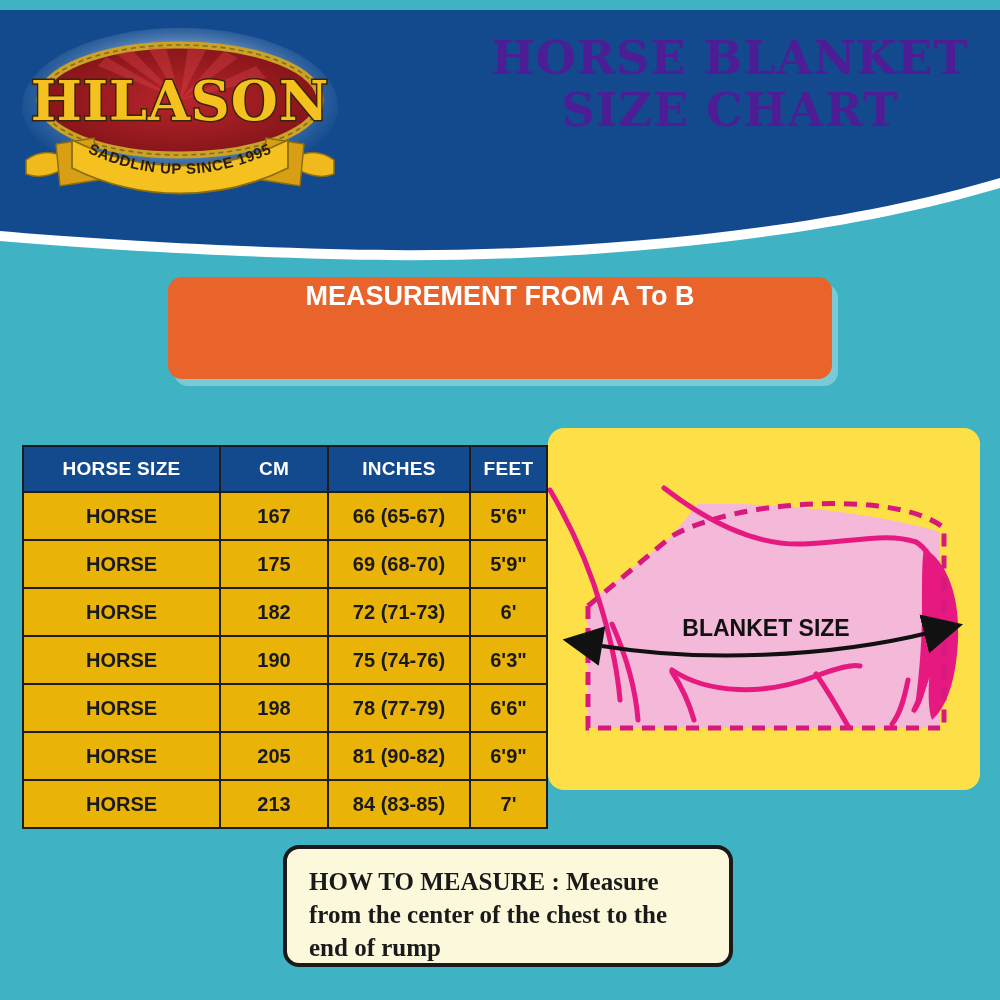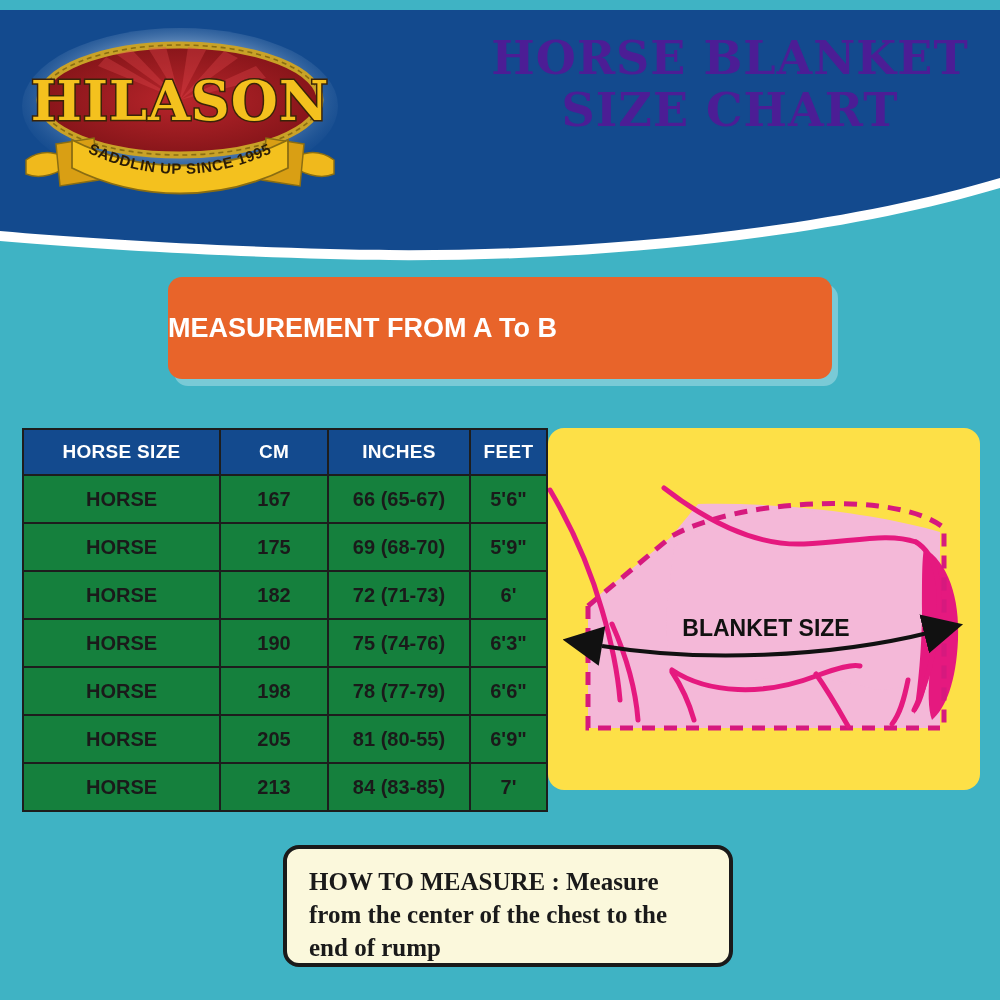--- a/index.html
+++ b/index.html
@@ -64,40 +64,40 @@
   .orange-banner {
     position: absolute;
     left: 168px;
     top: 277px;
     width: 664px;
     height: 102px;
     background: #e8642a;
     border-radius: 14px;
     box-sizing: border-box;
     display: flex;
-    flex-direction: row;
+    flex-direction: column;
     align-items: center;
     justify-content: flex-start;
     box-shadow: 6px 7px 0 rgba(255,255,255,0.30);
     color: #ffffff;
     font-weight: bold;
     font-size: 27px;
     line-height: 38px;
     text-align: center;
   }
   .orange-banner span { display: block; white-space: nowrap; }
 
   
   .size-table {
     position: absolute;
     left: 22px;
-    top: 428px;
+    top: 445px;
     width: 516px;
     border-collapse: collapse;
-    background: #15803d;
+    background: #eab308;
     table-layout: fixed;
   }
   .size-table th, .size-table td {
     border: 2px solid #1d1d1d;
     text-align: center;
     font-weight: bold;
     color: #1a1a1a;
     font-size: 20px;
     height: 46px;
     padding: 0;
@@ -245,21 +245,21 @@
       </tr>
       <tr>
         <td>HORSE</td>
         <td>198</td>
         <td>78 (77-79)</td>
         <td>6'6"</td>
       </tr>
       <tr>
         <td>HORSE</td>
         <td>205</td>
-        <td>81 (80-55)</td>
+        <td>81 (90-82)</td>
         <td>6'9"</td>
       </tr>
       <tr>
         <td>HORSE</td>
         <td>213</td>
         <td>84 (83-85)</td>
         <td>7'</td>
       </tr>
     </tbody>
   </table>

